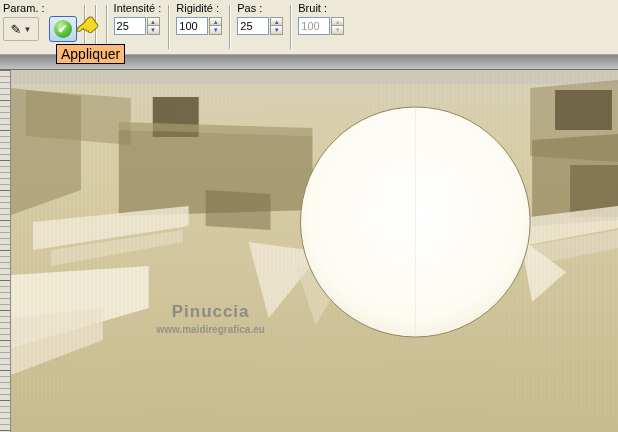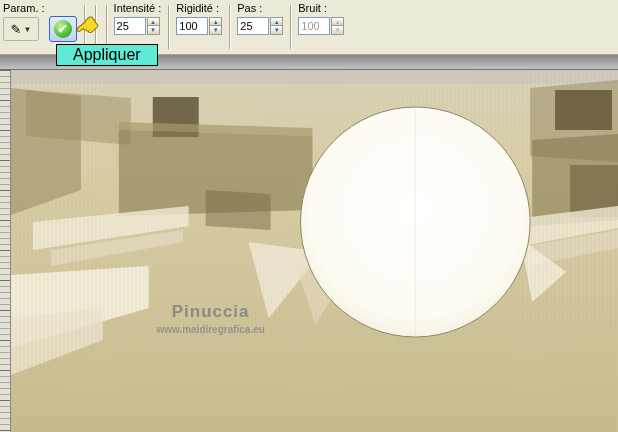--- a/index.html
+++ b/index.html
@@ -22,22 +22,22 @@
                background:linear-gradient(#e3ecf8,#bfd3ef); display:flex; align-items:center;
                justify-content:center; padding:0; cursor:pointer; flex:none; }
   .apply-glyph { width:18px; height:18px; border-radius:50%;
                  background:radial-gradient(circle at 35% 30%, #c2f193, #57c23f 55%, #2a8c28);
                  color:#fff; font-size:12px; line-height:18px; text-align:center; font-weight:bold; }
 
   .hand-cursor { position:absolute; left:76px; top:12px; z-index:40; font-size:26px; color:#f8d823;
                  text-shadow:-1px 0 #8a6d00, 0 1px #8a6d00, 1px 0 #8a6d00, 0 -1px #8a6d00;
                  transform:rotate(-40deg); pointer-events:none; }
 
-  .tooltip { position:absolute; left:56px; top:44px; z-index:50; background:#5eead4;
-             border:1px solid #000; font-size:16px; padding:1px 16px; }
+  .tooltip { position:absolute; left:56px; top:44px; z-index:50; background:#fdba74;
+             border:1px solid #000; font-size:14px; padding:1px 4px; }
 
   .modes-buttons { display:flex; gap:2px; }
   .mode-btn { width:24px; height:22px; border:1px solid transparent; background:transparent;
               font-size:13px; color:#1c2b58; display:flex; align-items:center; justify-content:center;
               padding:0; cursor:pointer; }
   .mode-btn:first-child { border-color:#b9b5a2; }
   .mode-btn.selected { background:#8fb0e8; border-color:#2b5dbb; color:#0b1330; }
 
   .field-controls { display:flex; align-items:flex-start; }
   .num-input { width:32px; height:18px; border:1px solid #7f9db9; font-size:11px;

